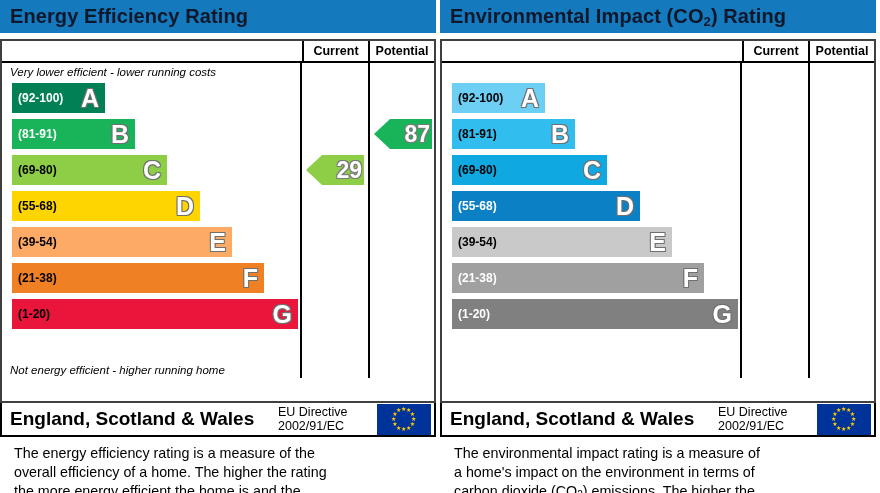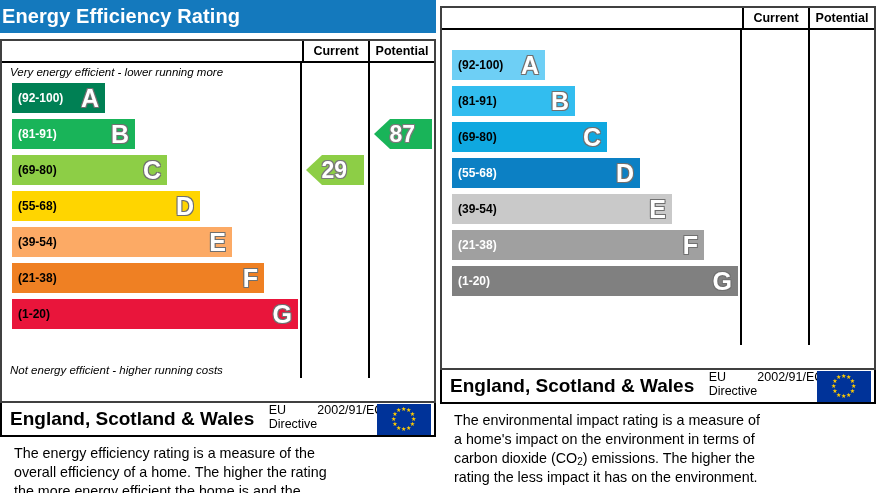--- a/index.html
+++ b/index.html
@@ -12,26 +12,26 @@
   .page { position: relative; width: 880px; height: 493px; }
 
   .epc { position: absolute; top: 0; width: 436px; }
   .epc.left  { left: 0; }
   .epc.right { left: 440px; }
 
   
   .banner {
     height: 33px;
     background: #1479bd;
-    color: #ffffff;
+    color: #0f172a;
     font-size: 20px;
     font-weight: bold;
     display: flex;
     align-items: center;
-    padding-left: 2px;
+    padding-left: 10px;
     letter-spacing: .1px;
   }
   .banner sub { font-size: 13px; vertical-align: baseline; position: relative; top: 3px; }
 
   
   .frame {
     margin-top: 6px;
     border: 2px solid #404040;
     position: relative;
     height: 364px;
@@ -100,21 +100,21 @@
   }
 
   
   .arrow {
     position: absolute;
     height: 30px;
     width: 58px;
     display: flex;
     align-items: center;
     justify-content: flex-end;
-    padding-right: 17px;
+    padding-right: 2px;
     color: #ffffff;
     font-size: 23px;
     font-weight: bold;
     clip-path: polygon(16px 0, 100% 0, 100% 100%, 16px 100%, 0 50%);
     text-shadow:
       -1px -1px 0 #7a7a7a, 1px -1px 0 #7a7a7a,
       -1px  1px 0 #7a7a7a, 1px  1px 0 #7a7a7a;
   }
 
   
@@ -130,20 +130,21 @@
     display: flex;
     align-items: center;
     padding-left: 8px;
     font-size: 19px;
     font-weight: bold;
     color: #000;
   }
   .f-directive {
     width: 96px;
     display: flex;
+    flex-direction: column;
     justify-content: center;
     font-size: 12.5px;
     line-height: 1.15;
     color: #000;
   }
   .f-flag {
     width: 60px;
     display: flex;
     align-items: center;
     justify-content: center;
@@ -174,22 +175,22 @@
       <div class="hdr-row">
         <div class="hdr-blank"></div>
         <div class="hdr-cell">Current</div>
         <div class="hdr-cell">Potential</div>
       </div>
 
       <div class="body-row">
         <div class="vline v1"></div>
         <div class="vline v2"></div>
 
-        <div class="note top">Very energy efficient - lower running more</div>
-        <div class="note bot">Not energy efficient - higher running costs</div>
+        <div class="note top">Very lower efficient - lower running costs</div>
+        <div class="note bot">Not energy efficient - higher running home</div>
 
         <div class="bars">
             <div class="bar dark" style="width: 93px; background: rgb(0, 128, 84);">
               <span class="rng">(92-100)</span>
               <span class="ltr">A</span>
             </div>
             <div class="bar dark" style="width: 123px; background: rgb(25, 180, 89);">
               <span class="rng">(81-91)</span>
               <span class="ltr">B</span>
             </div>
@@ -242,20 +243,23 @@
             <span style="position: absolute; color: rgb(255, 204, 0); font-size: 6px; line-height: 6px; left: 15.3397px; top: 7.5px;">★</span>
             <span style="position: absolute; color: rgb(255, 204, 0); font-size: 6px; line-height: 6px; left: 19px; top: 3.83975px;">★</span>
           </div>
       </div>
     </div>
 
     <div class="caption">The energy efficiency rating is a measure of the<br>overall efficiency of a home. The higher the rating<br>the more energy efficient the home is and the<br>lower the fuel bills will be.</div>
   </div>
 
   <div class="epc right">
+    <div class="banner">
+      <span>Environmental Impact (CO<sub>2</sub>) Rating</span>
+    </div>
 
     <div class="frame">
       <div class="hdr-row">
         <div class="hdr-blank"></div>
         <div class="hdr-cell">Current</div>
         <div class="hdr-cell">Potential</div>
       </div>
 
       <div class="body-row">
         <div class="vline v1"></div>

